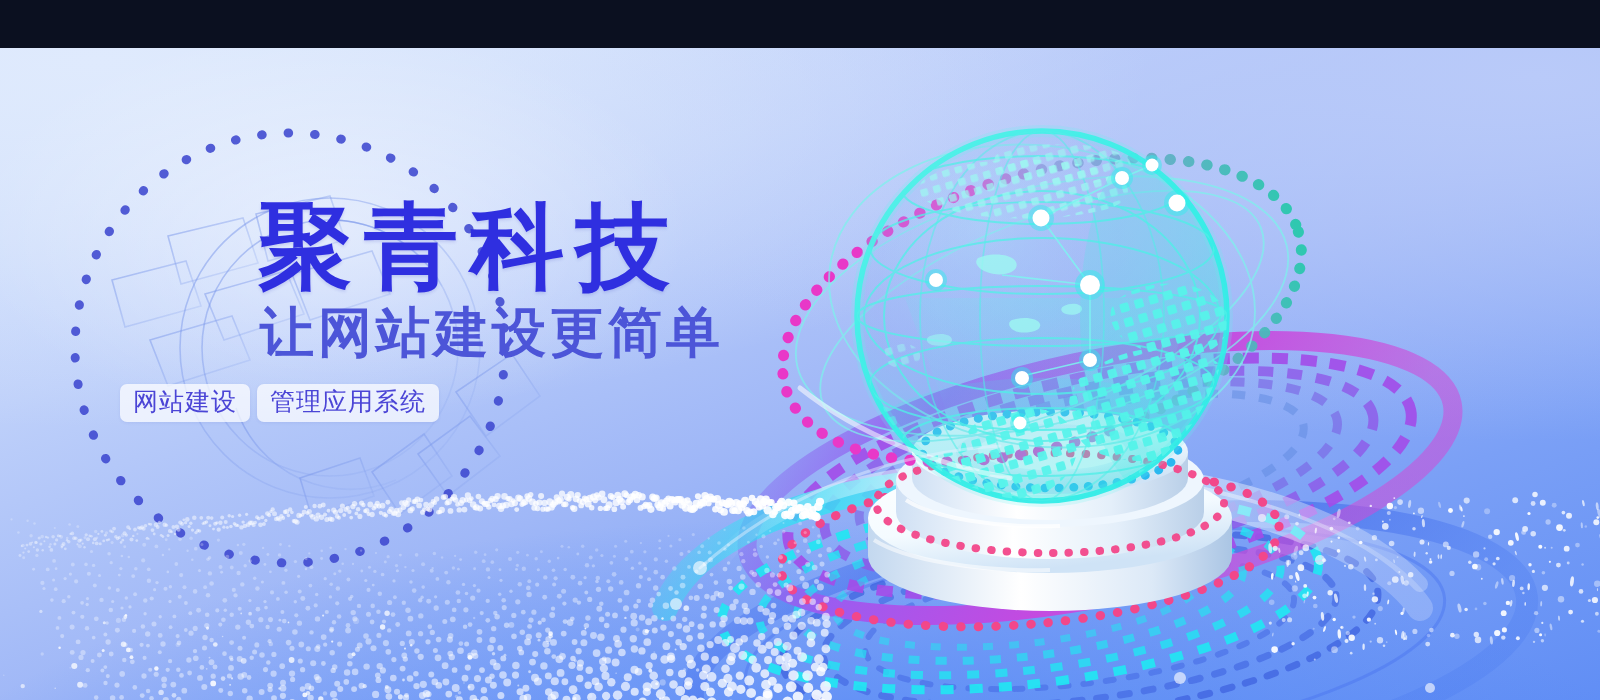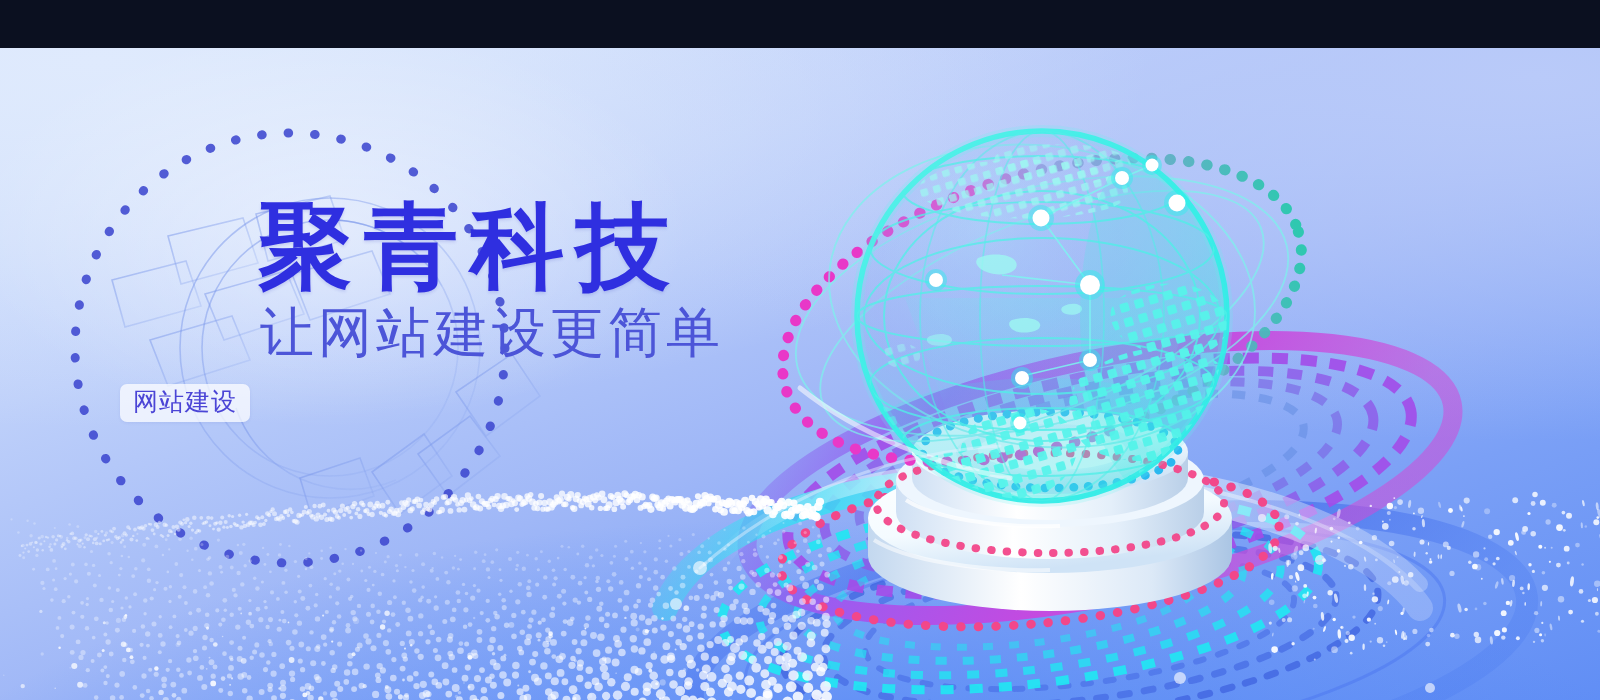--- a/index.html
+++ b/index.html
@@ -36,21 +36,21 @@
     font-weight:700;
     color:#2f2fe0;
     letter-spacing:12px;
     padding-left:150px;
     text-shadow:0 2px 3px rgba(60,70,190,.16);
   }
   #sub-title{
     margin:8px 0 0 0;
     font-size:54px;
     line-height:1.08;
-    font-weight:400;
+    font-weight:700;
     color:#4c55d8;
     letter-spacing:4px;
     padding-left:152px;
   }
   #tag-row{
     display:flex;
     gap:7px;
     margin-top:22px;
     padding-left:12px;
   }
@@ -109,20 +109,21 @@
       <circle cx="290" cy="300" r="215" fill="none" stroke="#3d48cf" stroke-width="9" stroke-linecap="round" stroke-dasharray="0.6 26" opacity=".88"></circle>
       <circle cx="290" cy="300" r="215" fill="none" stroke="#ffffff" stroke-width="9" stroke-linecap="round" stroke-dasharray="0.6 26" opacity=".0"></circle>
     </g>
   </svg>
 
   <div id="text-block">
     <h1 id="main-title">聚青科技</h1>
     <p id="sub-title">让网站建设更简单</p>
     <div id="tag-row">
       <span class="tag-pill">网站建设</span>
+      <span class="tag-pill">管理应用系统</span>
     </div>
   </div>
 
   <svg class="svg-layer" viewBox="0 0 1600 700" preserveAspectRatio="none" style="z-index:20">
     <defs>
 
       <radialGradient id="sphereG" cx="34%" cy="26%" r="82%">
         <stop offset="0%" stop-color="#9fd8fb" stop-opacity=".30"></stop>
         <stop offset="45%" stop-color="#8ba8f2" stop-opacity=".22"></stop>
         <stop offset="100%" stop-color="#39e9e0" stop-opacity=".30"></stop>

